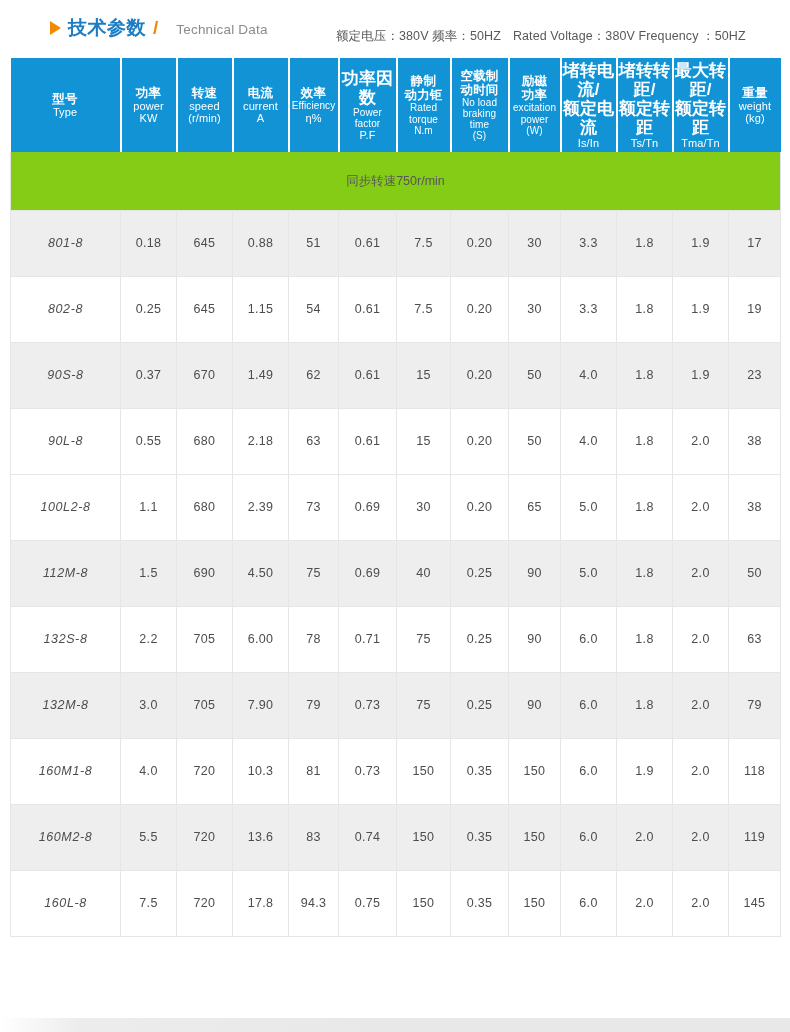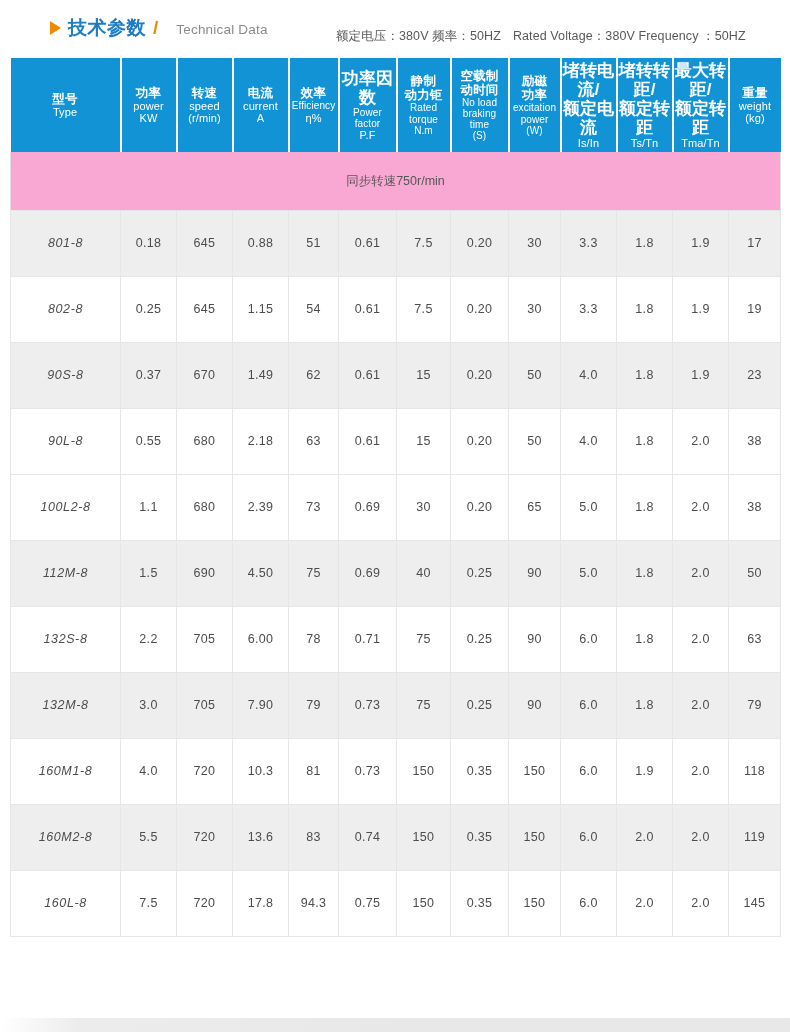--- a/index.html
+++ b/index.html
@@ -107,21 +107,21 @@
     font-size: 11px;
     font-weight: normal;
     letter-spacing: 0.1px;
   }
   .h-cn.small { font-size: 17px; }
   .h-en.tiny  { font-size: 10px; }
 
   
   tr.section td {
     height: 58px;
-    background: #f9a8d4;
+    background: #84cc16;
     color: #575757;
     font-size: 12.5px;
     border-left: 1px solid #e2e2e2;
     border-right: 1px solid #e2e2e2;
     border-bottom: 1px solid #e6e6e6;
   }
 
   
   tbody tr.data td {
     height: 66px;

